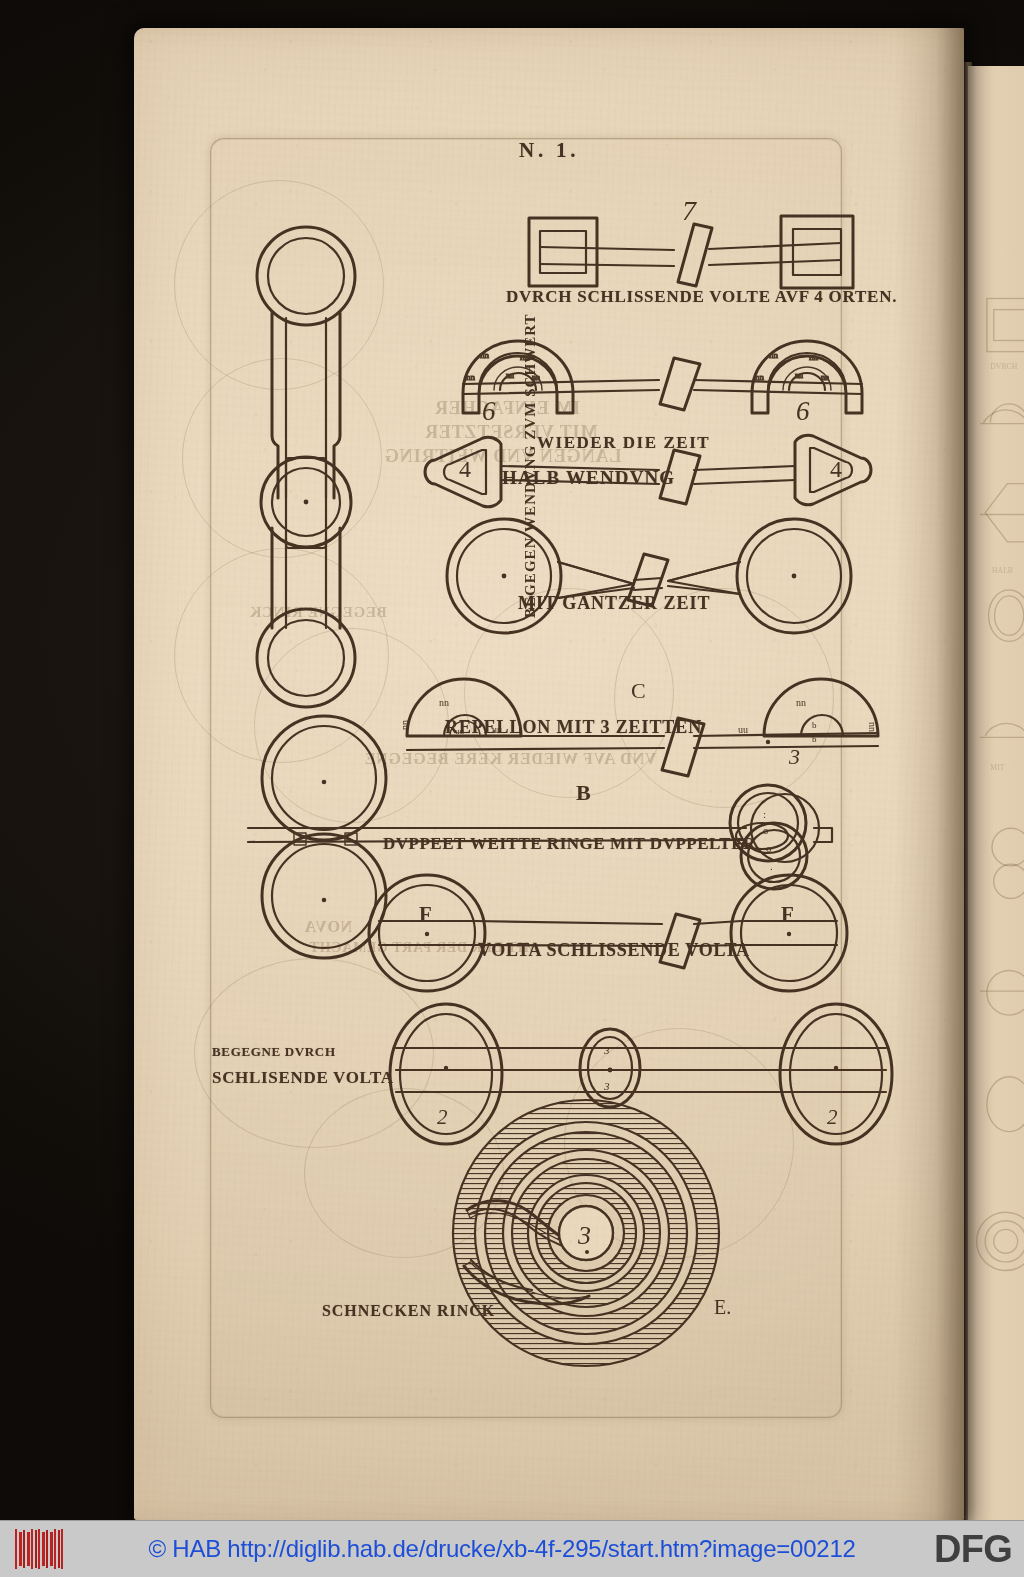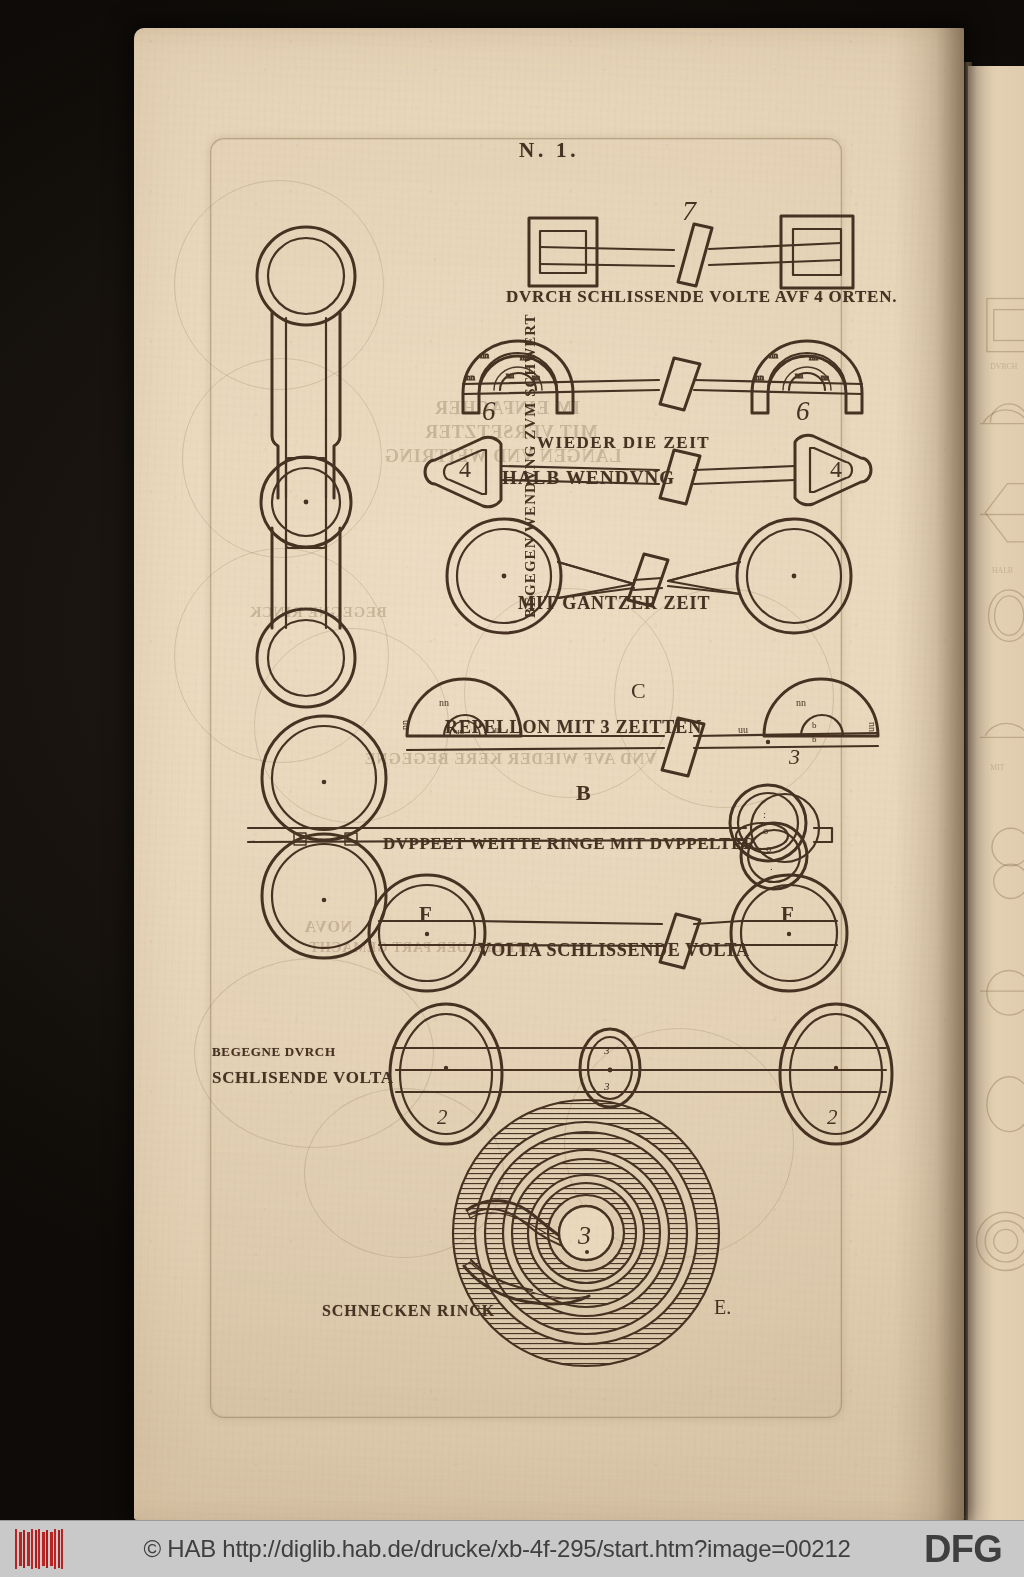--- a/index.html
+++ b/index.html
@@ -163,29 +163,29 @@
     width: 62px; height: 40px; margin-left: 8px;
     flex: 0 0 auto;
     display: flex; align-items: center; justify-content: center; gap: 1.5px;
   }
   .credit-barcode i { display: block; width: 2px; height: 100%; background: #bb2222; }
   .credit-barcode i:nth-child(2n) { height: 86%; width: 3px; }
   .credit-barcode i:nth-child(3n) { height: 94%; width: 2px; background: #a81c1c; }
   .credit-url {
     flex: 1 1 auto;
     text-align: center;
-    color: #404040;
+    color: #1d4ed8;
     font-family: "Liberation Sans", sans-serif;
     font-size: 24px;
     letter-spacing: -.01em;
     white-space: nowrap;
   }
   .credit-dfg {
     flex: 0 0 auto;
-    margin-right: 22px;
+    margin-right: 12px;
     color: #3f3f3f;
     font-family: "Liberation Sans", sans-serif;
     font-weight: 700;
     font-size: 38px;
     letter-spacing: -.02em;
   }
 </style>
 </head>
 <body>
 

